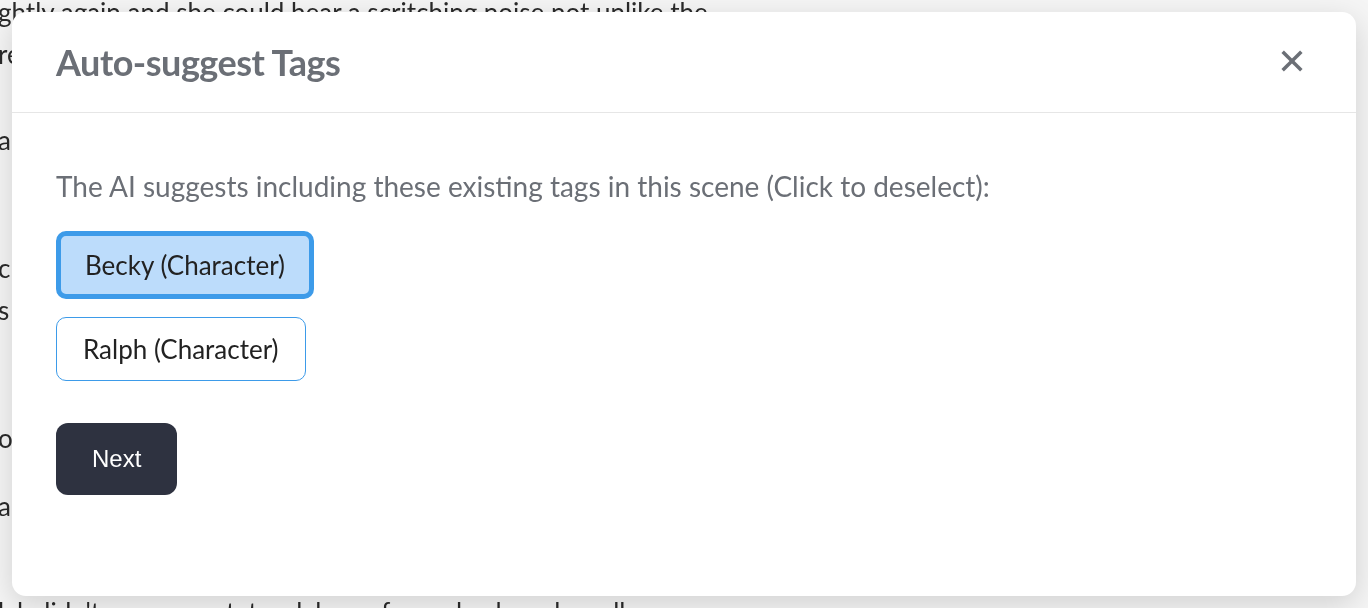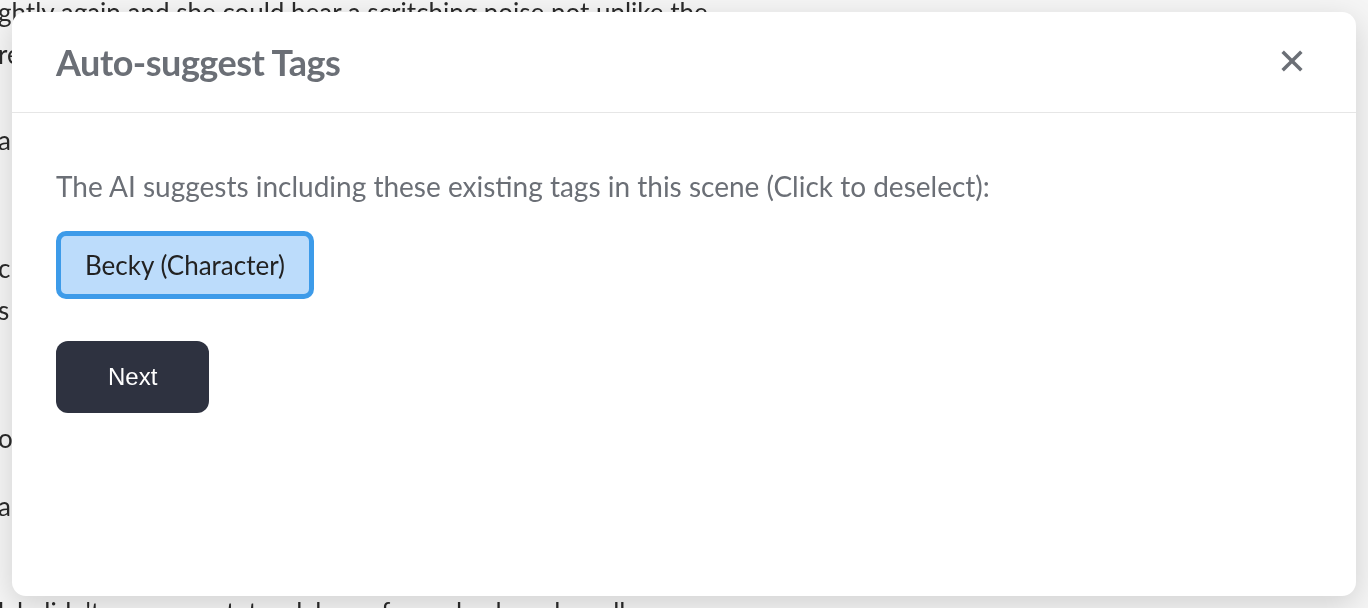--- a/index.html
+++ b/index.html
@@ -91,21 +91,21 @@
     border: 5px solid #3d9be9;
     padding: 16px 24px;
   }
   .next-btn {
     background: #2e3240;
     color: #fff;
     font-size: 24px;
     font-weight: 500;
     border: none;
     border-radius: 12px;
-    padding: 22px 52px;
+    padding: 22px 36px;
     cursor: pointer;
   }
 </style>
 </head>
 <body>
 
 <div class="bg-text" style="left:-2px; top:-8px;">ghtly again and she could hear a scritching noise not unlike the</div>
 <div class="bg-text" style="left:-2px; top:34px;">re</div>
 <div class="bg-text" style="left:-2px; top:120px;">a</div>
 <div class="bg-text" style="left:-2px; top:248px;">cl</div>
@@ -123,16 +123,17 @@
             <line x1="4" y1="4" x2="20" y2="20"></line>
             <line x1="20" y1="4" x2="4" y2="20"></line>
           </svg>
       </span>
     </button>
   </div>
   <div class="modal-body">
     <p class="instruction">The AI suggests including these existing tags in this scene (Click to deselect):</p>
     <div class="tag-list">
       <div class="tag selected">Becky (Character)</div>
+      <div class="tag">Ralph (Character)</div>
     </div>
     <button class="next-btn">Next</button>
   </div>
 </div>
 
 </body></html>

